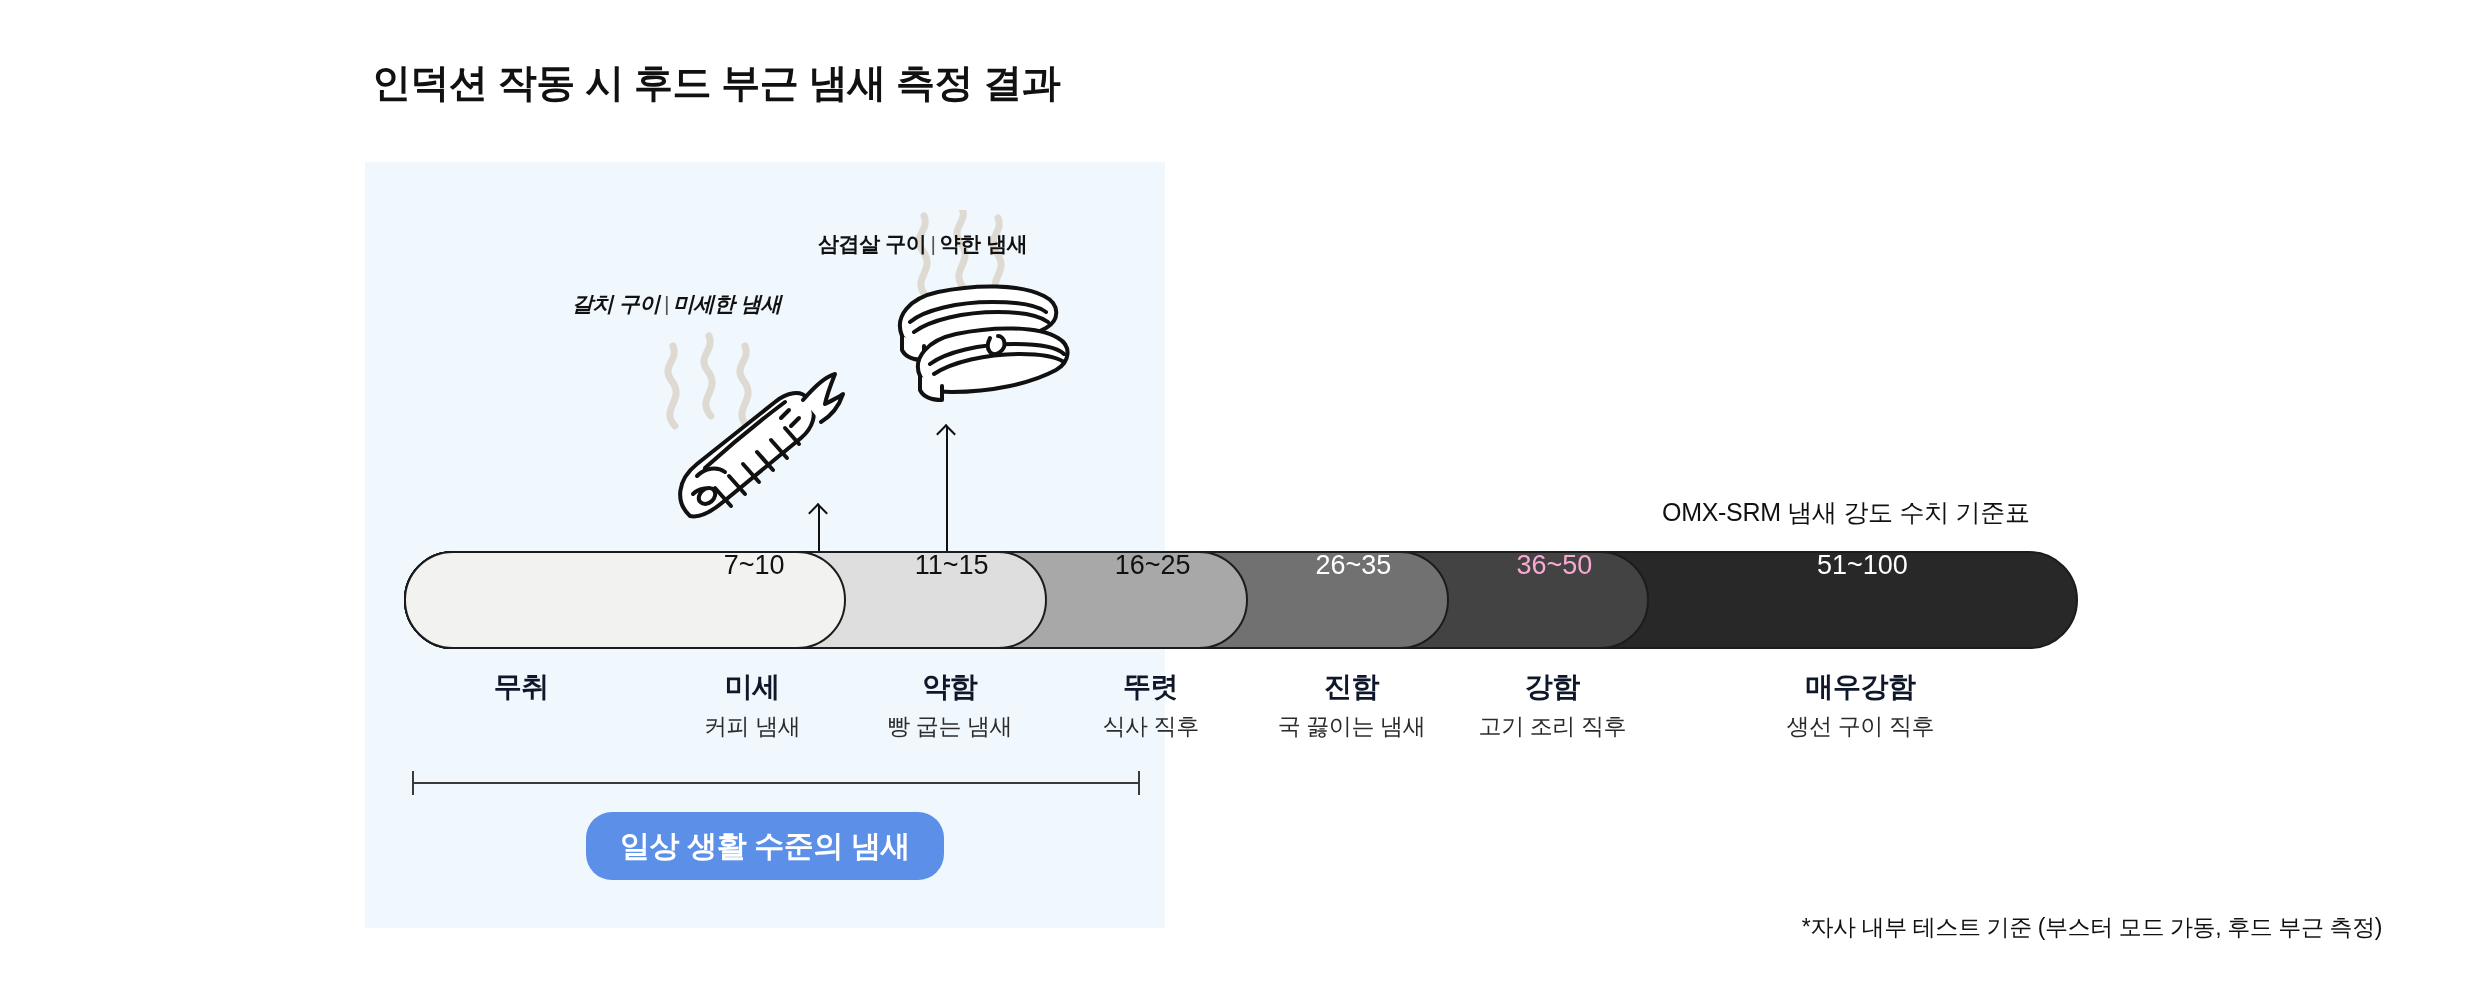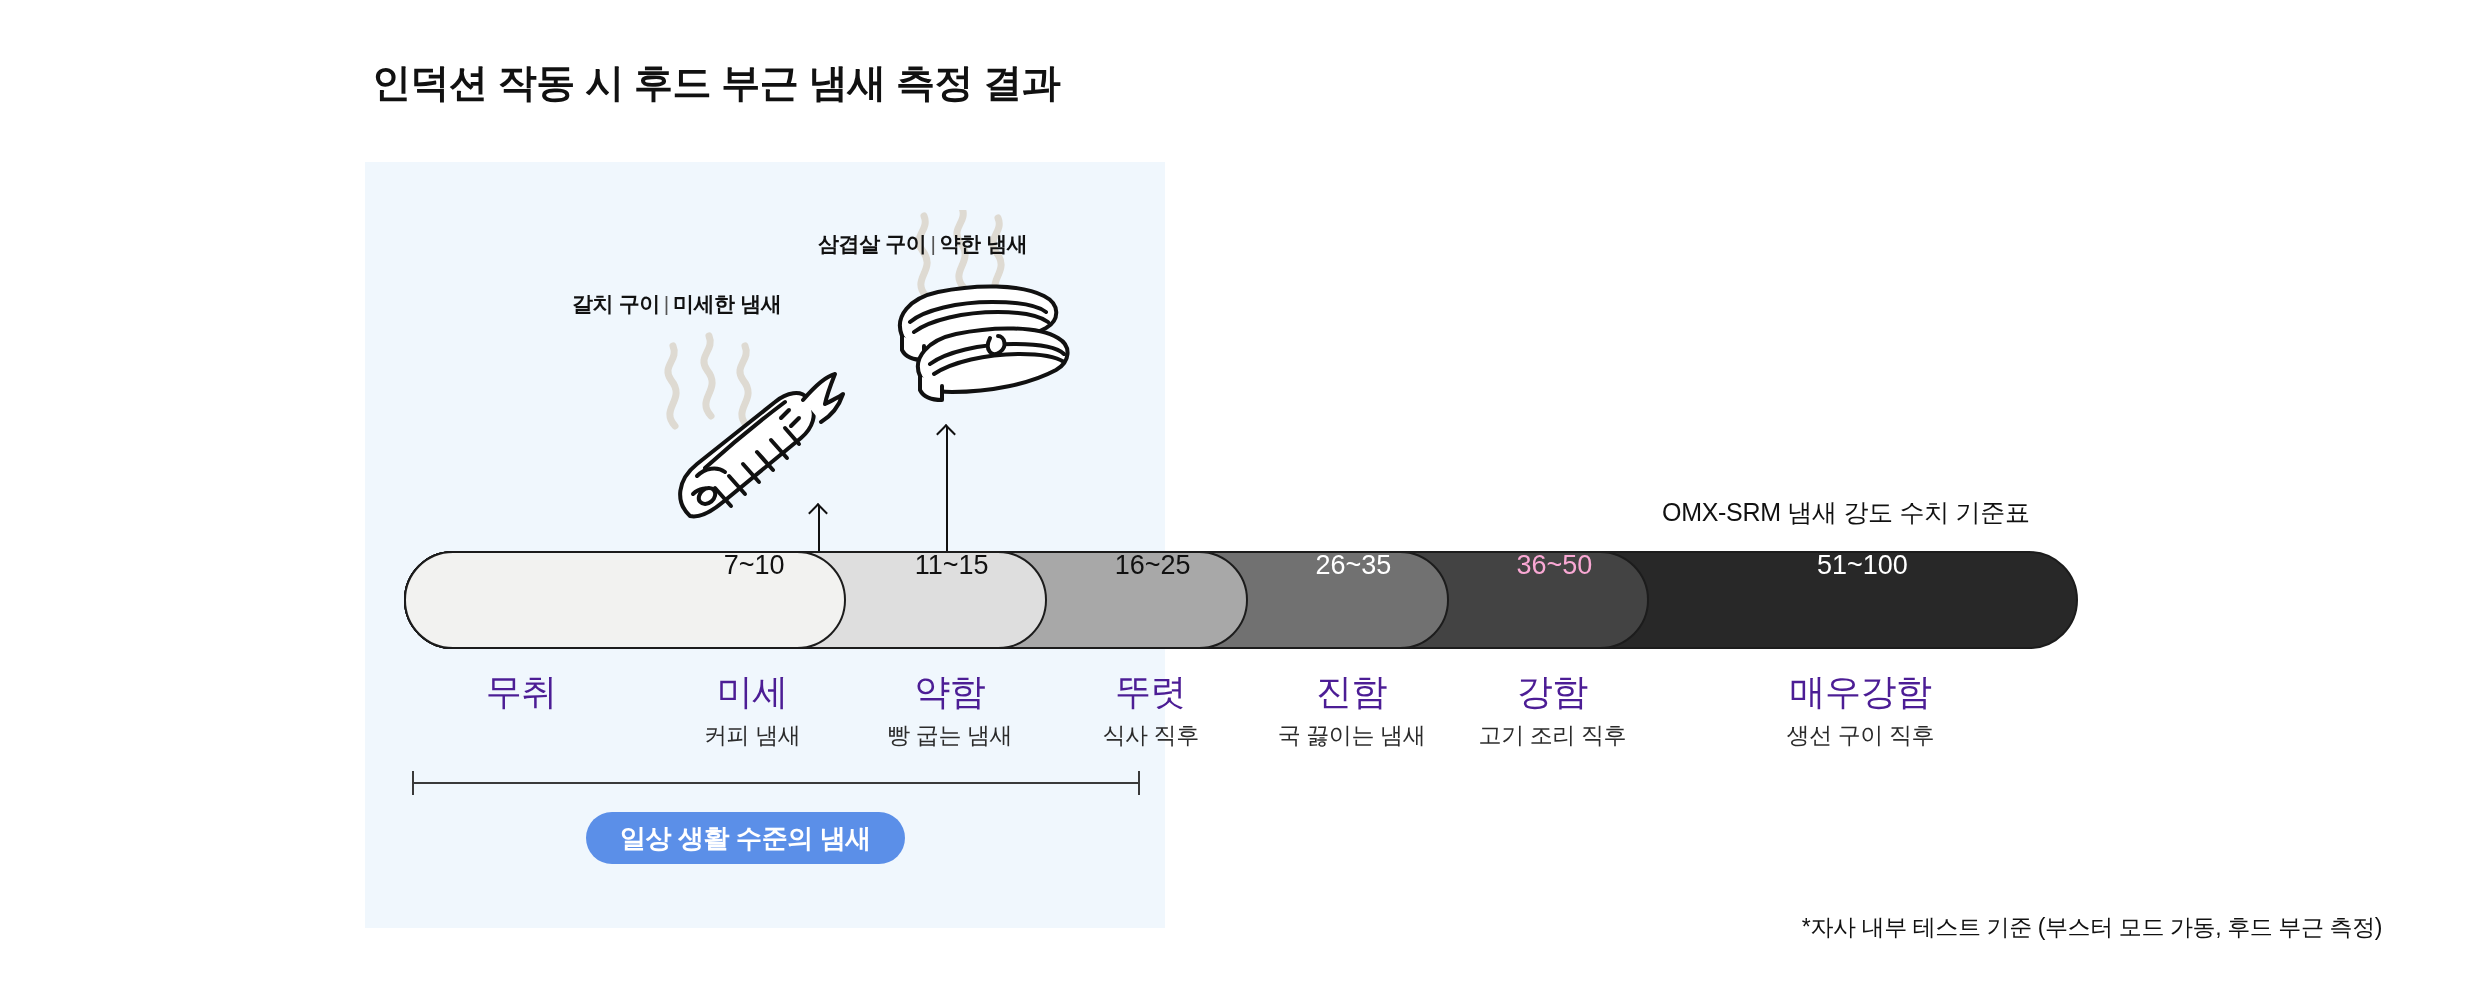--- a/index.html
+++ b/index.html
@@ -60,21 +60,21 @@
     font-weight: 700;
     letter-spacing: -0.4px;
     white-space: nowrap;
     color: #111111;
   }
   .caption .sep {
     color: #555555;
     font-weight: 400;
     padding: 0 4px;
   }
-  .caption-fish { left: 572px; top: 290px; }
+  .caption-fish { left: 572px; top: 290px; font-style: italic; }
   .caption-pork { left: 818px; top: 230px; }
 
   
   .arrow {
     position: absolute;
     width: 2px;
     background: #111111;
   }
   .arrow::before {
     content: "";
@@ -132,24 +132,24 @@
   }
 
   
   .cat {
     position: absolute;
     top: 672px;
     text-align: center;
     transform: translateX(-50%);
   }
   .cat-name {
-    font-size: 36px;
-    font-weight: 400;
+    font-size: 28px;
+    font-weight: 700;
     letter-spacing: -0.5px;
-    color: #4c1d95;
+    color: #0f172a;
     white-space: nowrap;
     line-height: 1.1;
   }
   .cat-sub {
     margin-top: 11px;
     font-size: 23px;
     font-weight: 400;
     letter-spacing: -0.4px;
     color: #2b2b2b;
     white-space: nowrap;
@@ -175,26 +175,26 @@
     background: #3a3a3a;
   }
   .bracket::before { left: 0; }
   .bracket::after  { right: 0; }
 
   
   .badge {
     position: absolute;
     left: 586px;
     top: 812px;
-    height: 52px;
-    padding: 0 34px;
+    height: 36px;
+    padding: 16px 34px;
     border-radius: 26px;
     background: #5b8fe8;
     color: #ffffff;
-    font-size: 26px;
+    font-size: 30px;
     font-weight: 700;
     letter-spacing: -0.4px;
     display: flex;
     align-items: center;
     justify-content: center;
     white-space: nowrap;
   }
 
   
   .footnote {

